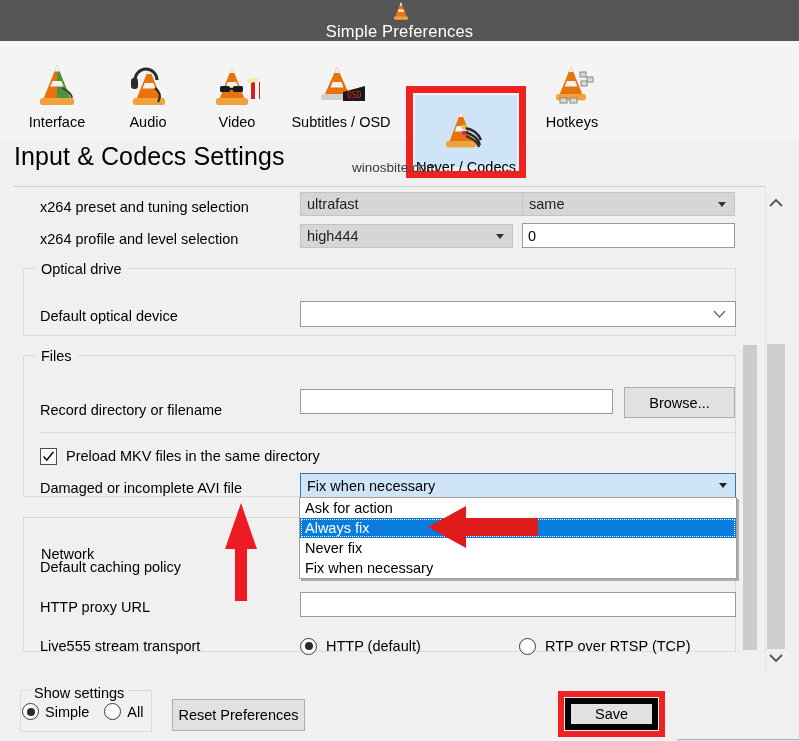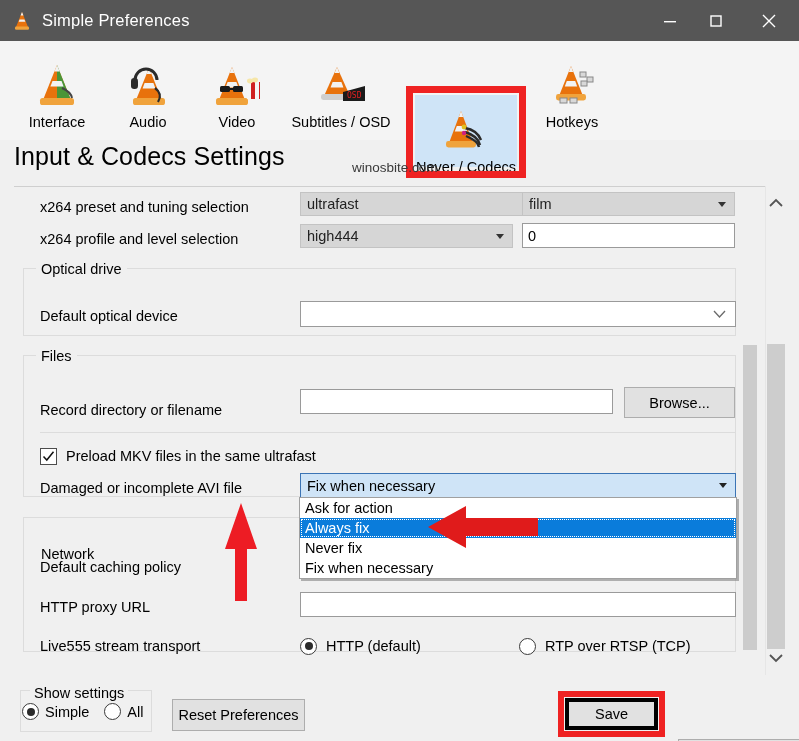--- a/index.html
+++ b/index.html
@@ -10,21 +10,21 @@
     font-family:"Liberation Sans", sans-serif;
     font-size:14.5px;
     color:#000;
     overflow:hidden;
     position:relative;
   }
 
   
   .titlebar{
     position:absolute; left:0; top:0; width:799px; height:41px;
-    background:#565656; display:flex; align-items:center;
+    background:#565656; display:flex; align-items:center;flex-direction:column;
   }
   .tb-icon{ width:22px; height:22px; margin-left:11px; margin-right:9px; position:relative; }
   .tb-title{ color:#ffffff; font-size:16.5px; letter-spacing:.2px; }
   .tb-btns{ margin-left:auto; display:flex; height:41px; }
   .tb-btn{ width:46px; height:41px; display:flex; align-items:center; justify-content:center;
            color:#ffffff; font-size:15px; }
   .tb-btn.close{ width:60px; font-size:20px; font-weight:300; }
   .tb-btn svg{ display:block; }
 
   
@@ -182,21 +182,21 @@
   
   .footer{ position:absolute; left:0; top:676px; width:799px; height:65px; background:#f0f0f0; }
   .showbox{ position:absolute; left:20px; top:14px; width:132px; height:42px; border:1px solid #dcdcdc; }
   .showbox-title{ position:absolute; left:30px; top:685px; background:#f0f0f0; padding:0 4px; font-size:14.5px; }
   .radio-row{ position:absolute; left:22px; top:703px; display:flex; align-items:center; gap:7px; }
   .radio-row .grp{ display:flex; align-items:center; gap:6px; font-size:14.5px; }
 
   #reset-btn{ left:172px; top:699px; width:133px; height:32px; }
   #save-btn{
     position:absolute; left:565px; top:698px; width:93px; height:32px;
-    background:#e1e1e1; border:4px solid #000000;
+    background:#e1e1e1; border:6px solid #000000;
     display:flex;align-items:center;justify-content:center;font-size:14.5px;
   }
   #save-redbox{
     position:absolute; left:558px; top:691px; width:107px; height:46px;
     border:6px solid #ef2222;
   }
   #cancel-btn{ left:678px; top:739px; width:122px; height:31px; }
 </style>
 </head>
 <body>
@@ -340,21 +340,21 @@
 <div class="pane">
 
   <div class="row" style="left:26px; top:7px;">
     <span class="lbl">x264 preset and tuning selection</span>
   </div>
   <div class="combo-grey" style="left:286px; top:5px; width:246px;">
     <span>ultrafast</span>
     <span class="arr"></span>
   </div>
   <div class="combo-grey" style="left:508px; top:5px; width:213px;">
-    <span>film</span>
+    <span>same</span>
     <span class="arr"></span>
   </div>
 
   <div class="row" style="left:26px; top:39px;">
     <span class="lbl">x264 profile and level selection</span>
   </div>
   <div class="combo-grey" style="left:286px; top:37px; width:213px;">
     <span>high444</span>
     <span class="arr"></span>
   </div>
@@ -390,21 +390,21 @@
   </div>
 
   <div style="position:absolute;left:26px;top:245px;width:695px;height:1px;background:#dcdcdc;"></div>
 
   <div class="row" style="left:26px; top:256px; gap:9px;">
     <span class="cbox">
       <svg width="13" height="13" viewBox="0 0 13 13">
           <path d="M1.5 6.5 L4.8 10 L11.5 1.8" stroke="#111" stroke-width="1.5" fill="none"></path>
         </svg>
     </span>
-    <span class="lbl">Preload MKV files in the same ultrafast</span>
+    <span class="lbl">Preload MKV files in the same directory</span>
   </div>
 
   <div class="row" style="left:26px; top:288px;">
     <span class="lbl">Damaged or incomplete AVI file</span>
   </div>
 
   <div class="group" style="left:9px; top:330px; width:713px; height:135px;"></div>
   <div class="group-title" style="left:22px; top:323px;margin-top:36px;">Network</div>
 
   <div class="row" style="left:26px; top:367px;">

